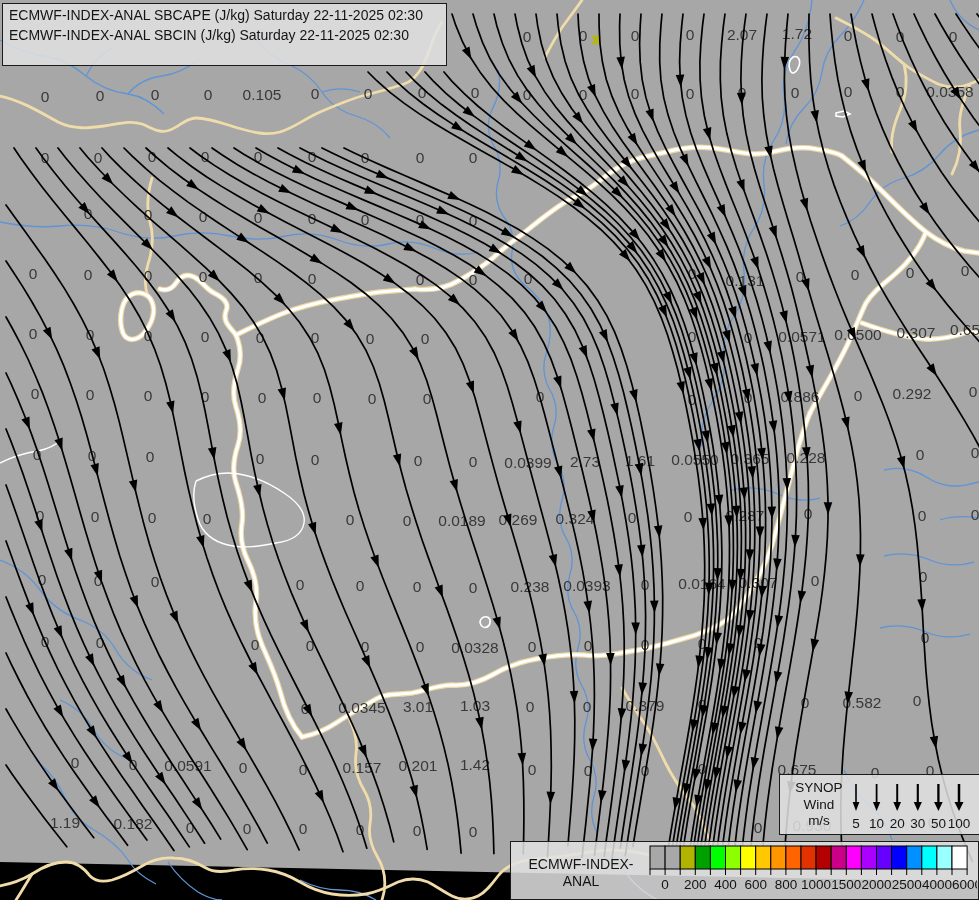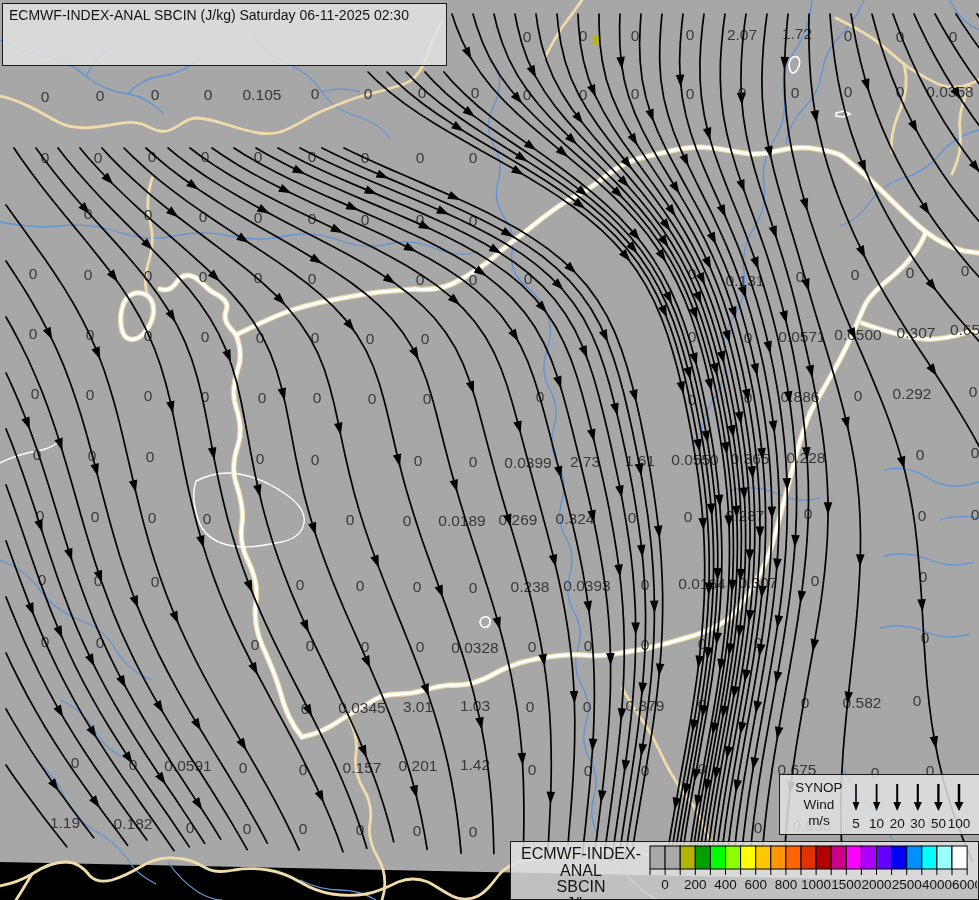--- a/index.html
+++ b/index.html
@@ -10,21 +10,21 @@
   .panel{position:absolute;background:rgba(226,226,226,0.85);border:1.6px solid #1b1b1b;
          box-sizing:border-box;color:#111;}
   #header-box{left:2px;top:3px;width:445px;height:63px;padding:2px 6px;overflow:hidden;}
   #header-box div{font-size:14px;line-height:19.5px;white-space:nowrap;color:#141414;}
   #wind-legend{left:779px;top:774px;width:210px;height:61px;}
   #wind-titles{position:absolute;left:10px;top:5px;width:58px;text-align:center;}
   #wind-titles div{font-size:13.5px;line-height:16.5px;color:#141414;}
   #wind-arrows{position:absolute;left:64px;top:2px;}
   #cape-legend{left:510px;top:841px;width:469px;height:59px;}
   #cape-titles{position:absolute;left:4px;top:4px;width:132px;text-align:center;}
-  #cape-titles div{font-size:16px;line-height:16.5px;color:#141414;}
+  #cape-titles div{font-size:14px;line-height:16.5px;color:#141414;margin-top:10px;}
   #cape-bar{position:absolute;left:136px;top:2px;}
 </style>
 </head>
 <body>
 
 <div id="screen">
 
   <svg id="map-svg" width="979" height="900" viewBox="0 0 979 900">
       <polygon points="0,862 979,882 979,900 0,900" fill="#000000"></polygon>
       <path d="M0,40 C14,48 28,54 44,56 C60,58 74,66 86,76 C98,86 112,92 128,94 C142,96 154,104 164,114" fill="none" stroke="#5f94d6" stroke-width="1.3"></path>
@@ -584,21 +584,22 @@
         <path d="M132.7,763.9 L122.2,755.8 L129.4,751.1 Z"></path>
         <path d="M33.9,615.5 L25.3,605.4 L33.3,602.2 Z"></path>
         <path d="M96.6,738.1 L86.4,729.7 L93.8,725.2 Z"></path>
         <path d="M63.3,717.4 L53.4,708.7 L60.8,704.4 Z"></path>
         <path d="M99.9,807.9 L89.1,800.3 L96.0,795.3 Z"></path>
         <path d="M58.7,791.0 L48.0,783.3 L55.0,778.3 Z"></path>
       </g>
     </svg>
 
   <div id="header-box" class="panel">
-    <div>ECMWF-INDEX-ANAL SBCIN (J/kg) Saturday 06-11-2025 02:30</div>
+    <div>ECMWF-INDEX-ANAL SBCAPE (J/kg) Saturday 22-11-2025 02:30</div>
+    <div>ECMWF-INDEX-ANAL SBCIN (J/kg) Saturday 22-11-2025 02:30</div>
   </div>
 
   <div id="wind-legend" class="panel">
     <div id="wind-titles">
       <div>SYNOP</div>
       <div>Wind</div>
       <div>m/s</div>
     </div>
     <svg id="wind-arrows" width="127" height="57">
         <line x1="12" y1="7" x2="12" y2="27" stroke="#000" stroke-width="1.6"></line>

